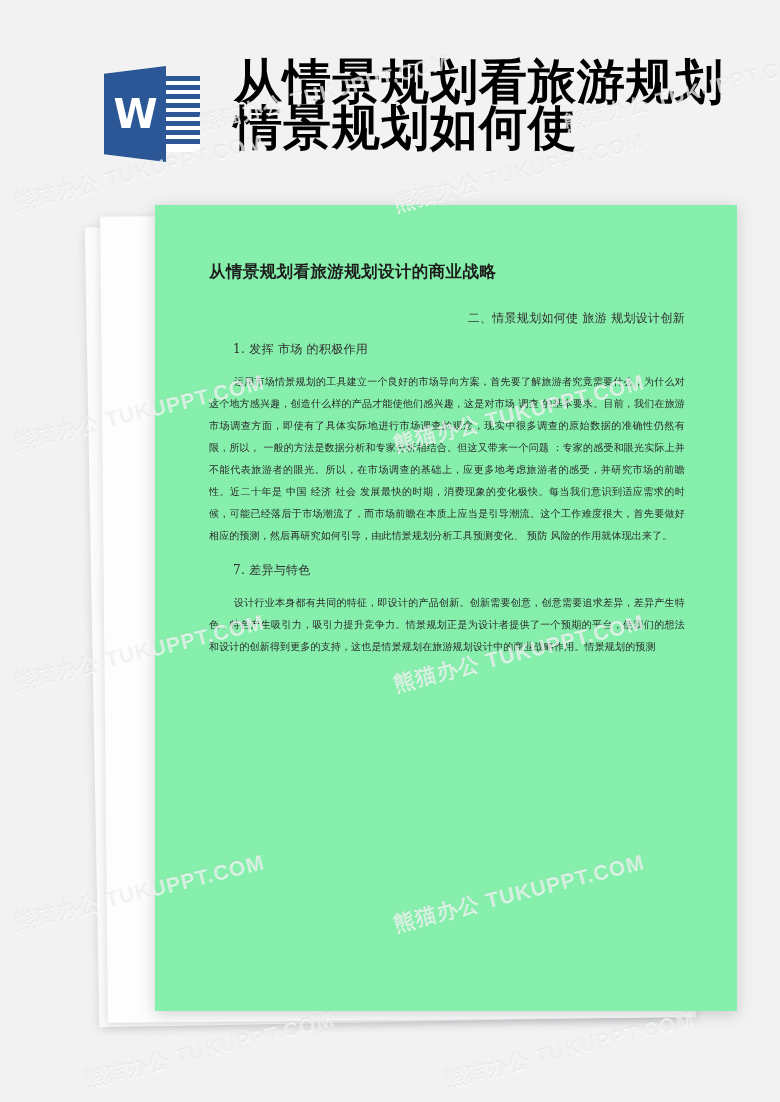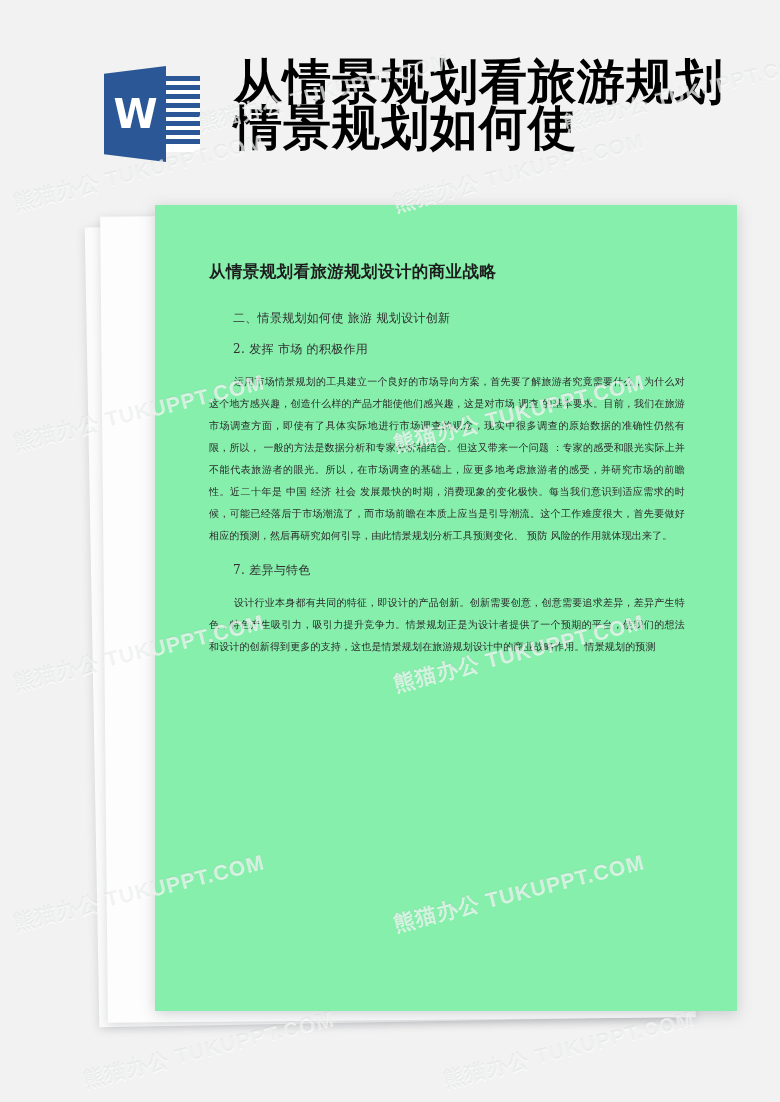--- a/index.html
+++ b/index.html
@@ -163,20 +163,21 @@
     margin: 0 0 26px 0;
     color: #1c1c1c;
   }
   .doc-h2 {
     font-size: 12px;
     line-height: 1.5;
     margin: 0 0 13px 0;
     text-indent: 24px;
     letter-spacing: 0.3px;
     color: #303030;
+    text-align: right;
   }
   .doc-h3 {
     font-size: 12px;
     line-height: 1.5;
     margin: 0 0 13px 0;
     text-indent: 24px;
     letter-spacing: 0.3px;
     color: #303030;
   }
   .doc-p {
@@ -195,21 +196,21 @@
 <div class="paper-stack">
   <div class="sheet sheet-back2"></div>
   <div class="sheet sheet-back1"></div>
 </div>
 
 <div class="doc-page">
   <div class="doc-inner">
     <div class="doc-title">从情景规划看旅游规划设计的商业战略</div>
     <div id="doc-blocks">
         <div class="doc-h2">二、情景规划如何使 旅游 规划设计创新</div>
-        <div class="doc-h3">2. 发挥 市场 的积极作用</div>
+        <div class="doc-h3">1. 发挥 市场 的积极作用</div>
         <div class="doc-p">运用市场情景规划的工具建立一个良好的市场导向方案，首先要了解旅游者究竟需要什么，为什么对这个地方感兴趣，创造什么样的产品才能使他们感兴趣，这是对市场 调查 的基本要求。目前，我们在旅游市场调查方面，即使有了具体实际地进行市场调查的观念，现实中很多调查的原始数据的准确性仍然有限，所以， 一般的方法是数据分析和专家分析相结合。但这又带来一个问题 ：专家的感受和眼光实际上并不能代表旅游者的眼光。所以，在市场调查的基础上，应更多地考虑旅游者的感受，并研究市场的前瞻性。近二十年是 中国 经济 社会 发展最快的时期，消费现象的变化极快。每当我们意识到适应需求的时候，可能已经落后于市场潮流了，而市场前瞻在本质上应当是引导潮流。这个工作难度很大，首先要做好相应的预测，然后再研究如何引导，由此情景规划分析工具预测变化、 预防 风险的作用就体现出来了。</div>
         <div class="doc-h3">7. 差异与特色</div>
         <div class="doc-p">设计行业本身都有共同的特征，即设计的产品创新。创新需要创意，创意需要追求差异，差异产生特色，特色产生吸引力，吸引力提升竞争力。情景规划正是为设计者提供了一个预期的平台，使我们的想法和设计的创新得到更多的支持，这也是情景规划在旅游规划设计中的商业战略作用。情景规划的预测</div>
       </div>
   </div>
 </div>
 
 <div class="header">
   <div class="word-icon">
     <div class="panel">

